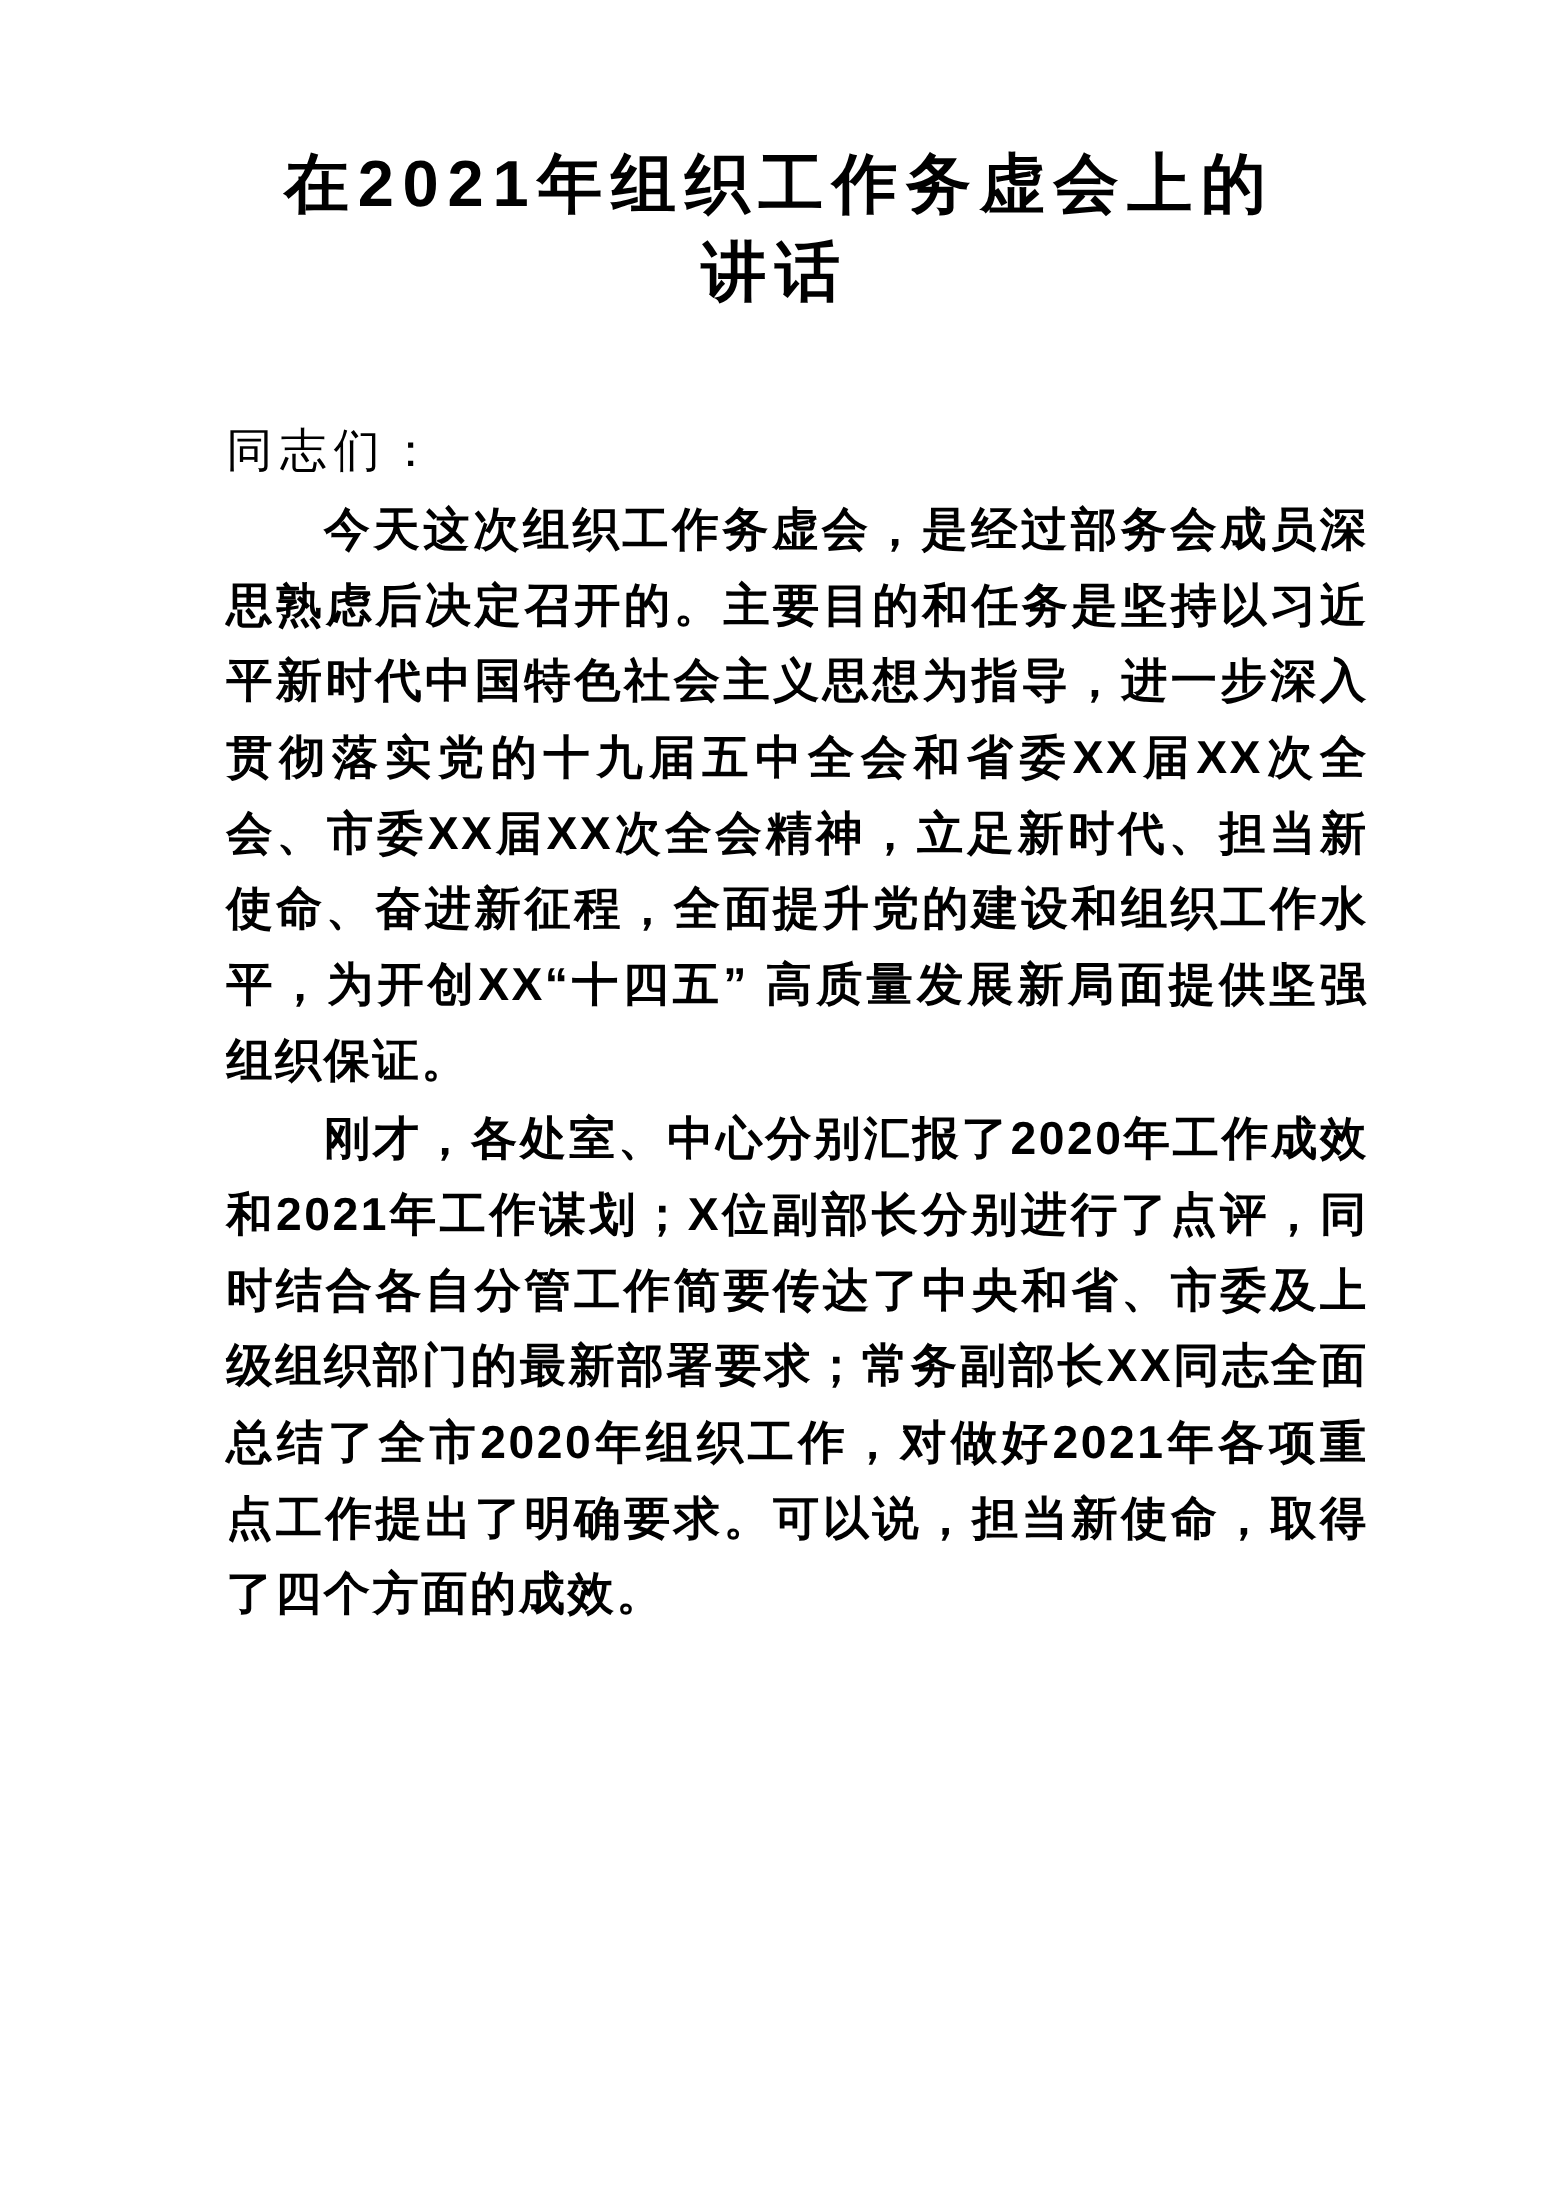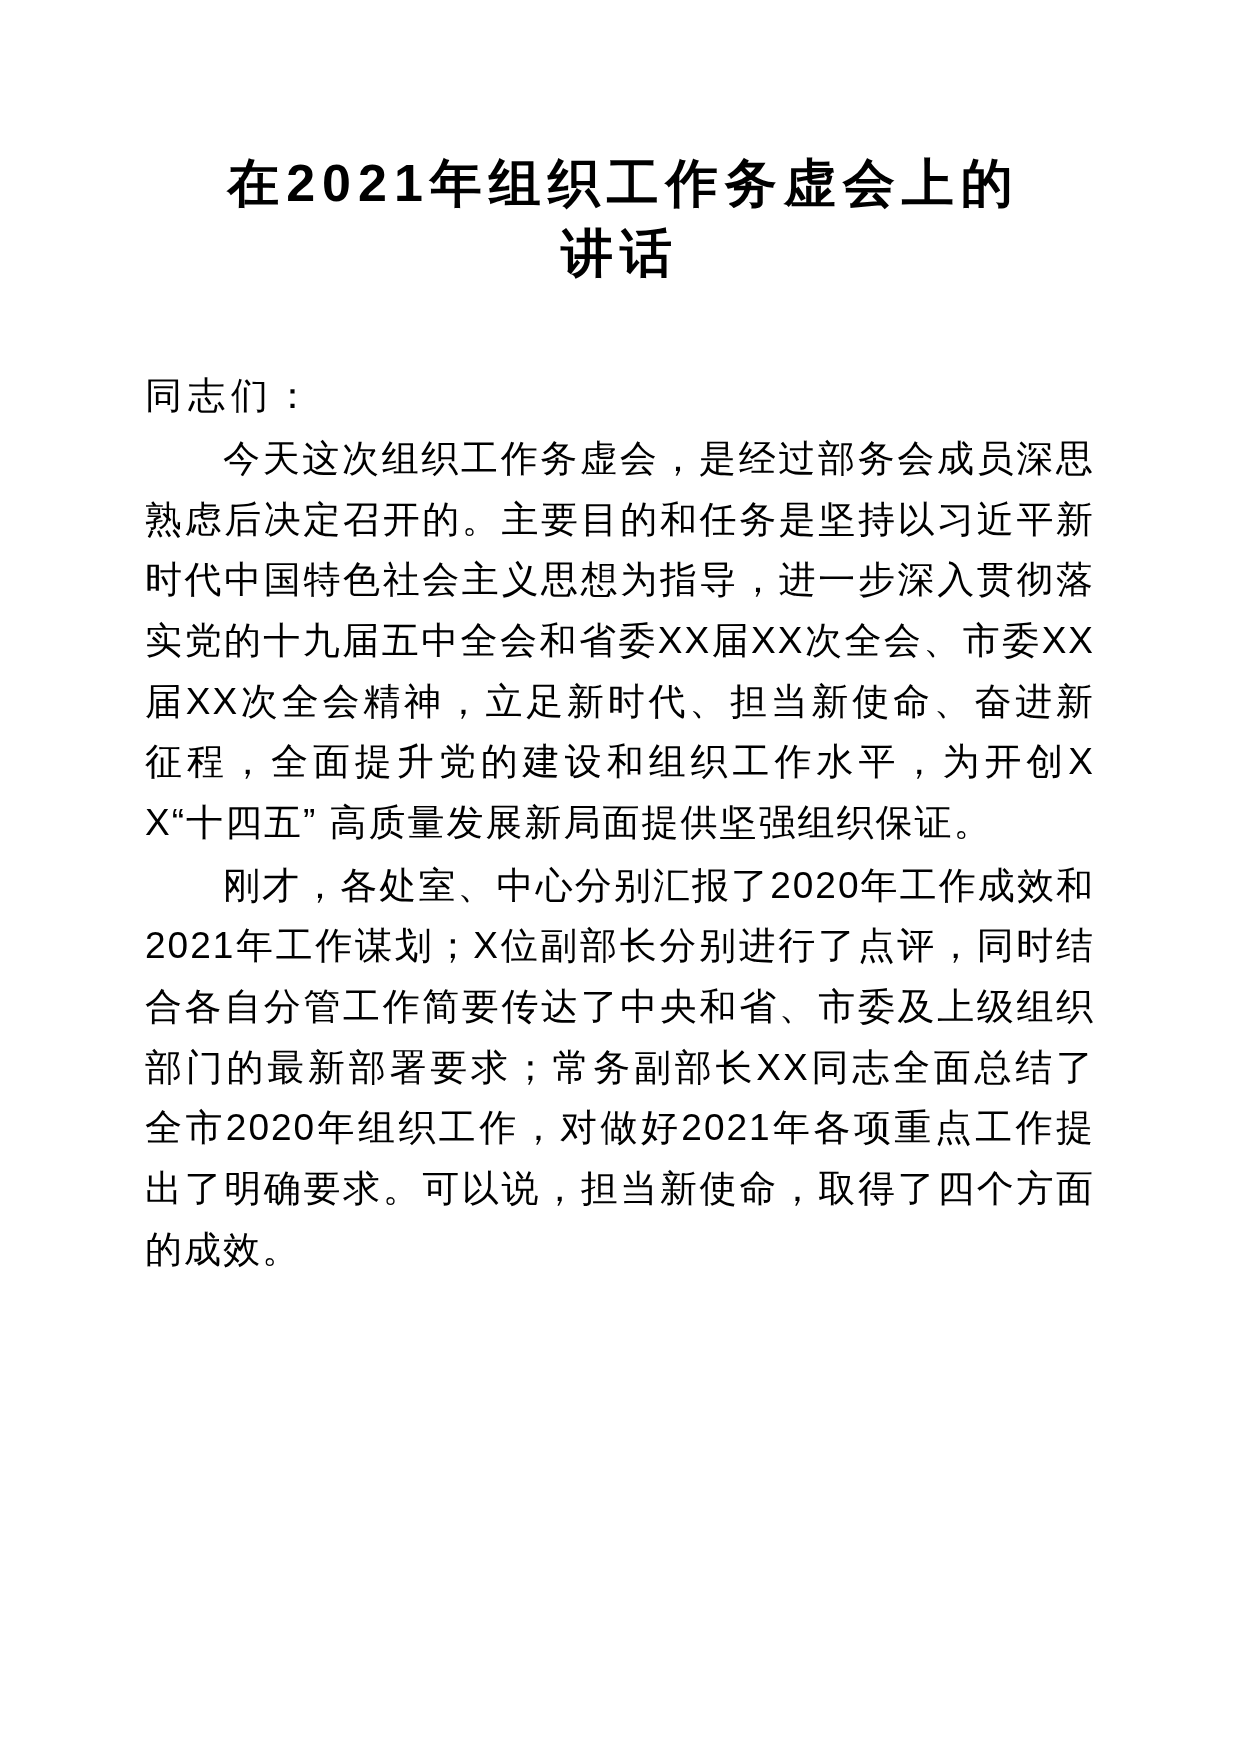--- a/index.html
+++ b/index.html
@@ -13,35 +13,36 @@
     font-family: "Liberation Sans", "DejaVu Sans", sans-serif;
     color: #000000;
     overflow: hidden;
   }
   .page {
     position: relative;
     width: 1240px;
     height: 1754px;
     background: #ffffff;
     box-sizing: border-box;
-    padding: 103px 145px 120px 145px;
+    padding: 68px 145px 120px 145px;
   }
   .doc-title {
     font-size: 52px;
     font-weight: bold;
     text-align: center;
     line-height: 1.35;
     letter-spacing: 7px;
     margin: 45px 0 0 0;
     padding: 0 10px;
     text-indent: 7px;
     word-break: break-all;
   }
   .body-block {
     margin-top: 78px;
+    margin-left: 36px;
   }
   .para {
     font-size: 37px;
     line-height: 1.64;
     letter-spacing: 2.0px;
     text-align: justify;
     text-align-last: left;
     text-justify: inter-ideograph;
     margin: 0 0 0 0;
     word-break: break-all;
@@ -49,20 +50,21 @@
   }
   .para.salutation {
     text-indent: 0;
     letter-spacing: 6px;
   }
   .para.indent {
     text-indent: 78px;
   }
   .para + .para {
     margin-top: 2px;
+    font-weight: bold;
   }
 </style>
 </head>
 <body>
 
 <div class="page">
 
   <h1 class="doc-title">
     <span>在2021年组织工作务虚会上的</span><br>
     <span>讲话</span>

